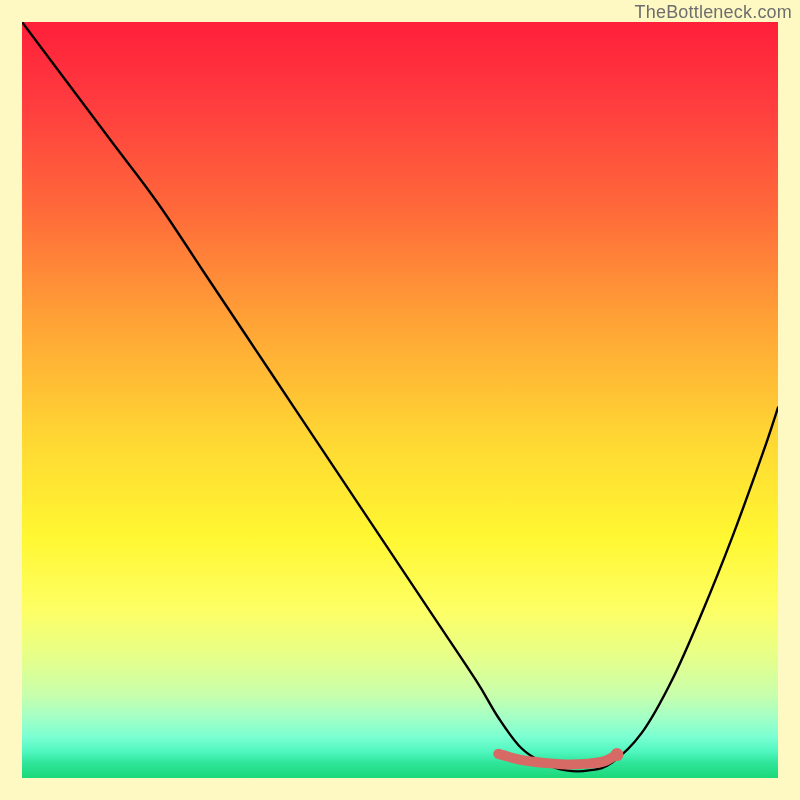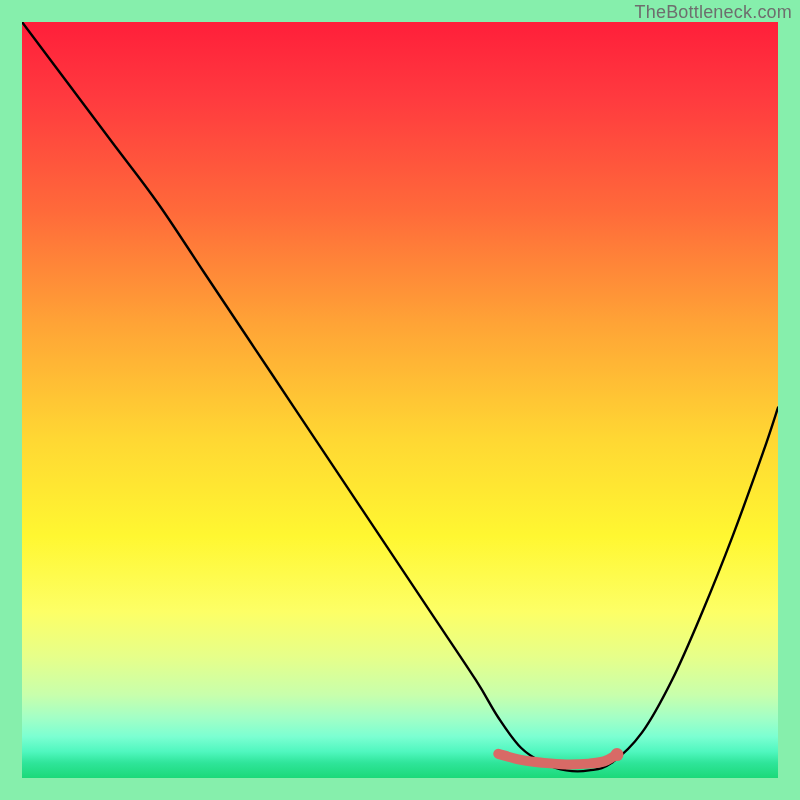--- a/index.html
+++ b/index.html
@@ -2,21 +2,21 @@
 <html><head>
 <meta charset="utf-8">
 <style>
   * { margin: 0; padding: 0; box-sizing: border-box; }
   html, body { width: 800px; height: 800px; overflow: hidden; }
   body { background: #000; position: relative; font-family: Arial, Helvetica, sans-serif; }
 
   .frame {
     position: absolute;
     inset: 0;
-    background: #86efac;
+    background: #fef9c3;
   }
 
   .plot-area {
     position: absolute;
     left: 22px;
     top: 22px;
     width: 756px;   
     height: 756px;
     overflow: hidden;
     

